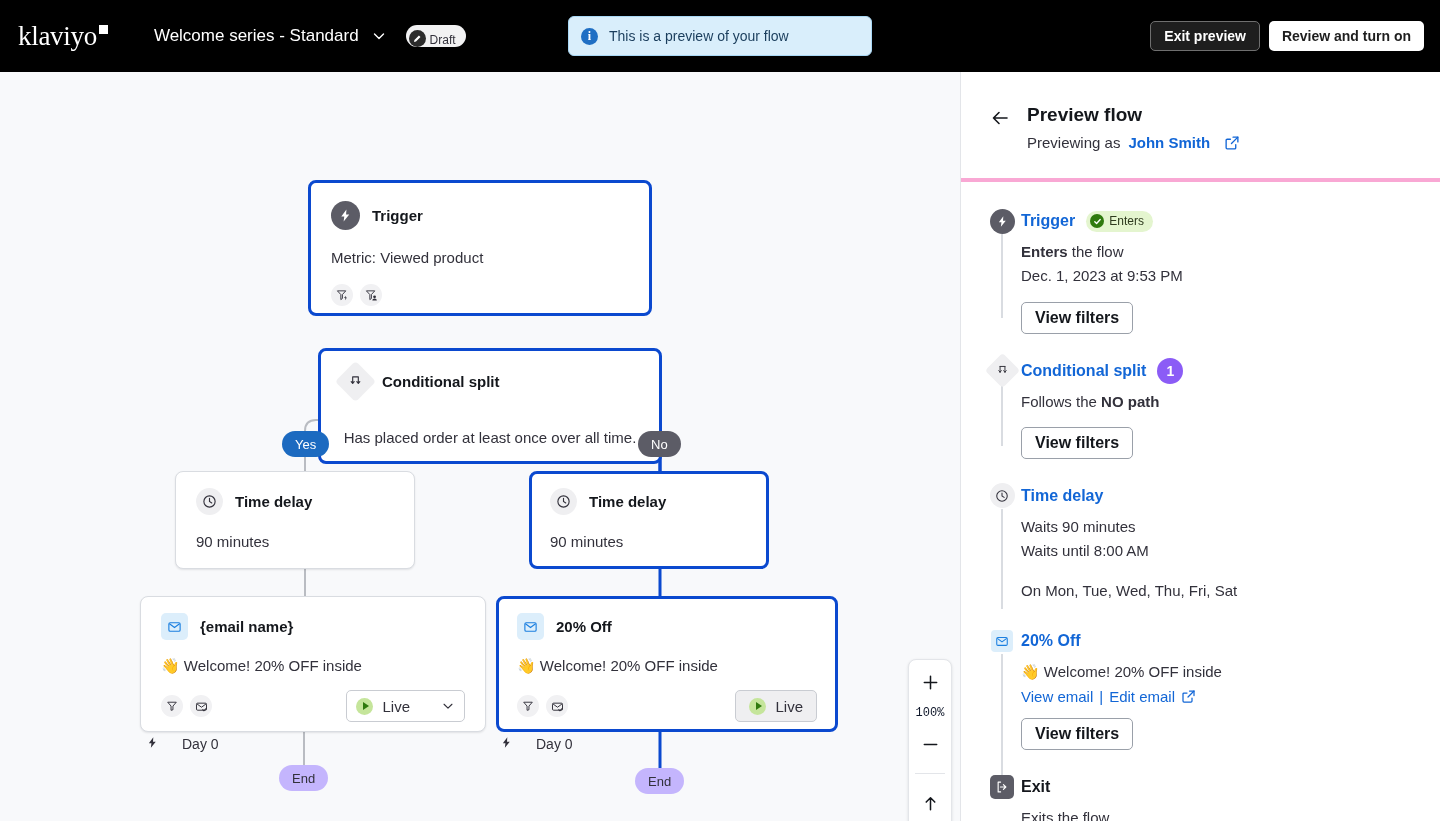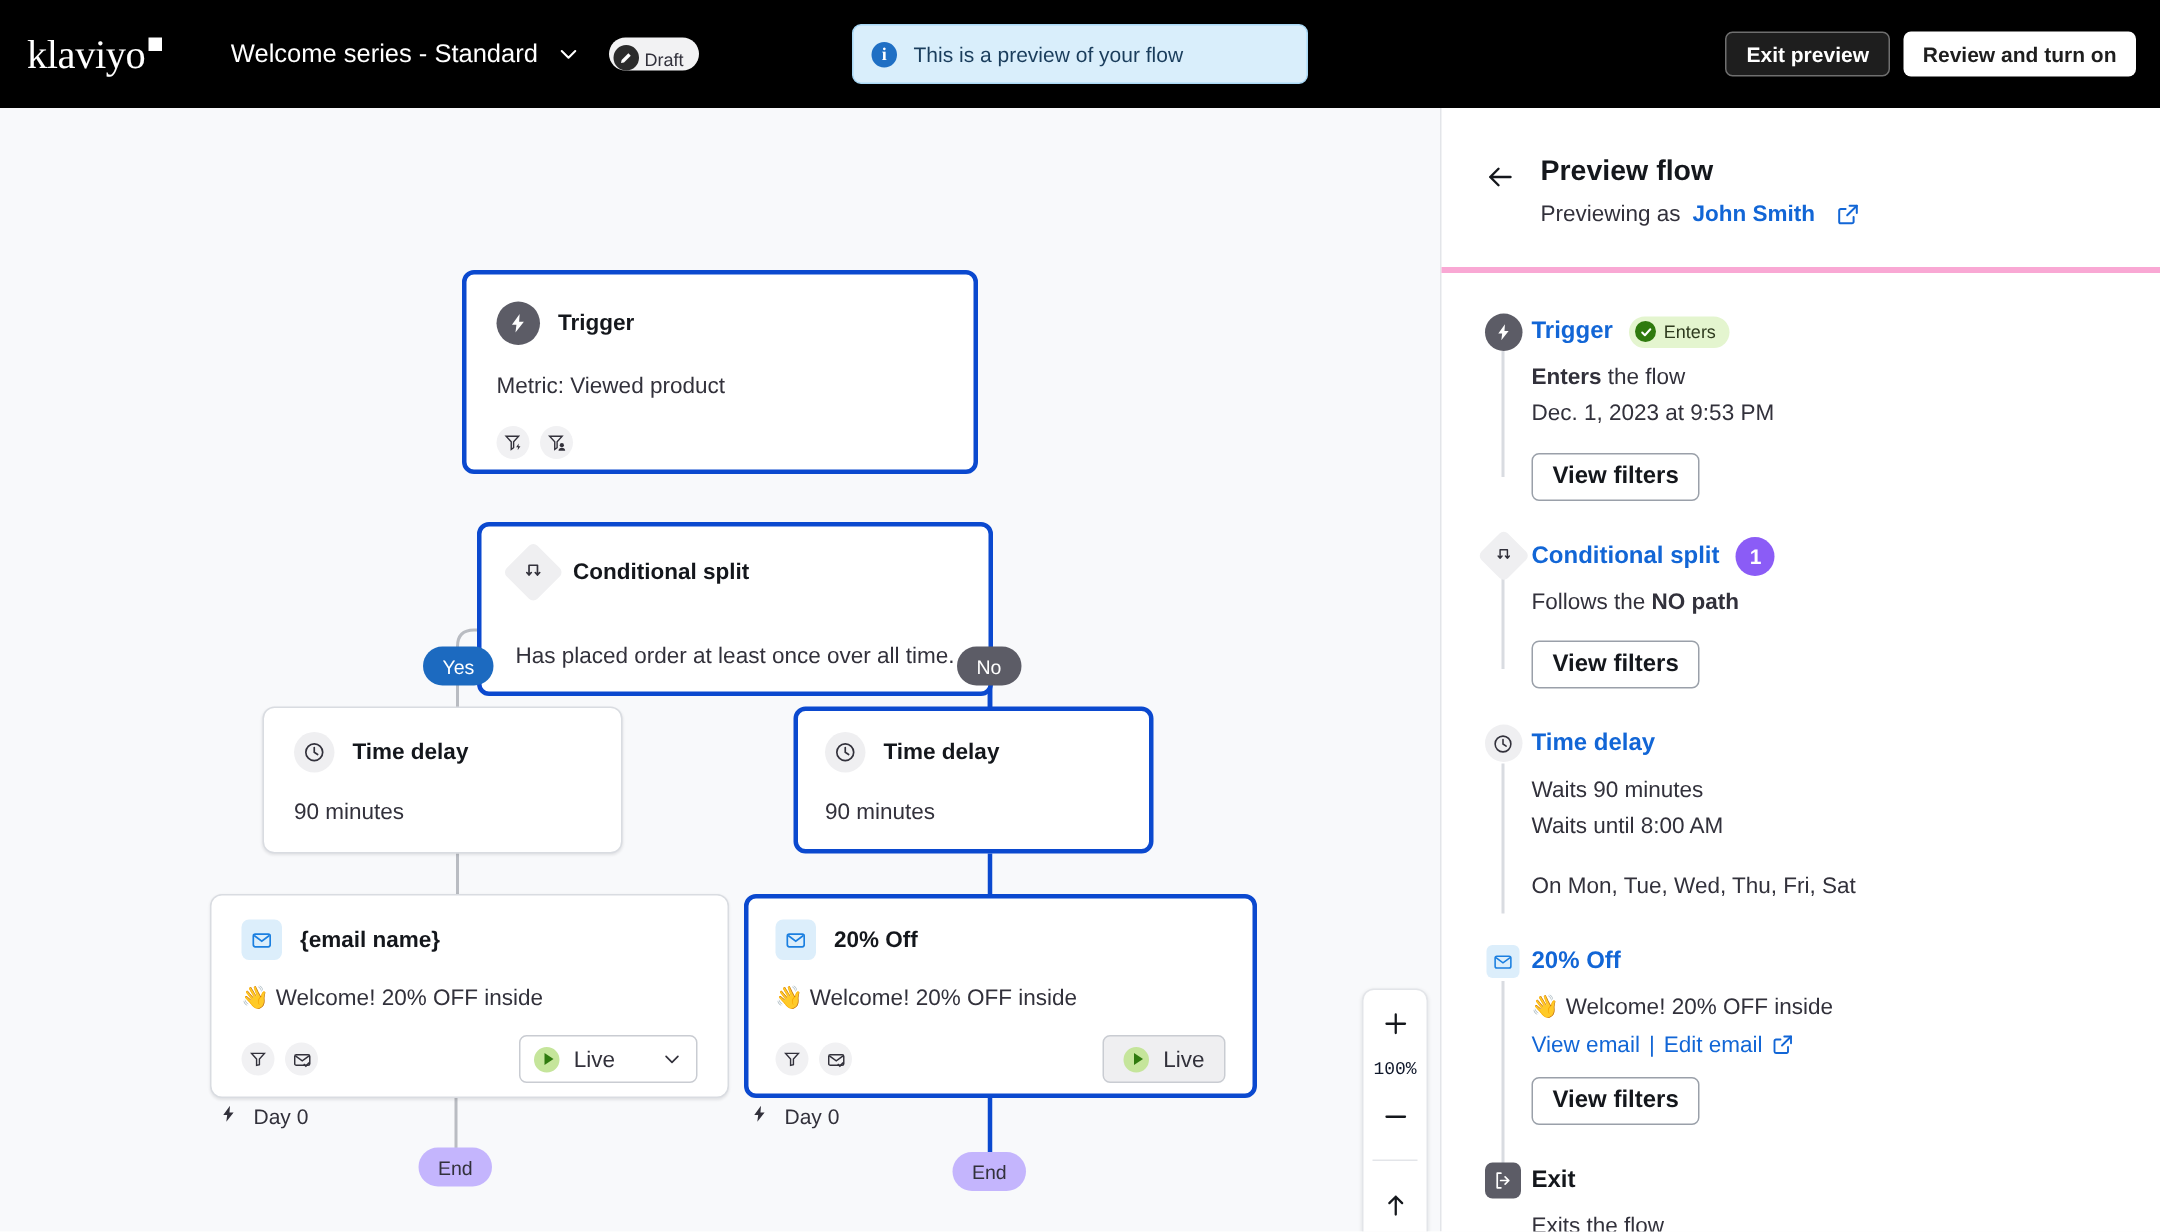--- a/index.html
+++ b/index.html
@@ -128,21 +128,21 @@
   .pill {
     position: absolute; height: 26px; border-radius: 13px;
     display: flex; align-items: center; justify-content: center;
     font-size: 13px; color: #ffffff; padding: 0 13px;
   }
   .pill-yes { background: #1C6AC0; }
   .pill-no { background: #5C5C66; }
   .pill-end { background: #c4b5fd; color: #32313B; }
 
   .day-label {
-    position: absolute; display:flex; align-items:center; gap: 10px;
+    position: absolute; display:flex; align-items:center; gap: 23px;
     font-size: 14px; color: #32313B;
   }
 
   
   .zoomctl {
     position: absolute; left: 908px; top: 587px; width: 44px; height: 226px;
     background: #ffffff; border-radius: 8px; border: 1px solid #E3E5E9;
     box-shadow: 0 1px 3px rgba(20,23,28,0.12);
     display:flex; flex-direction: column; align-items:center;
   }

